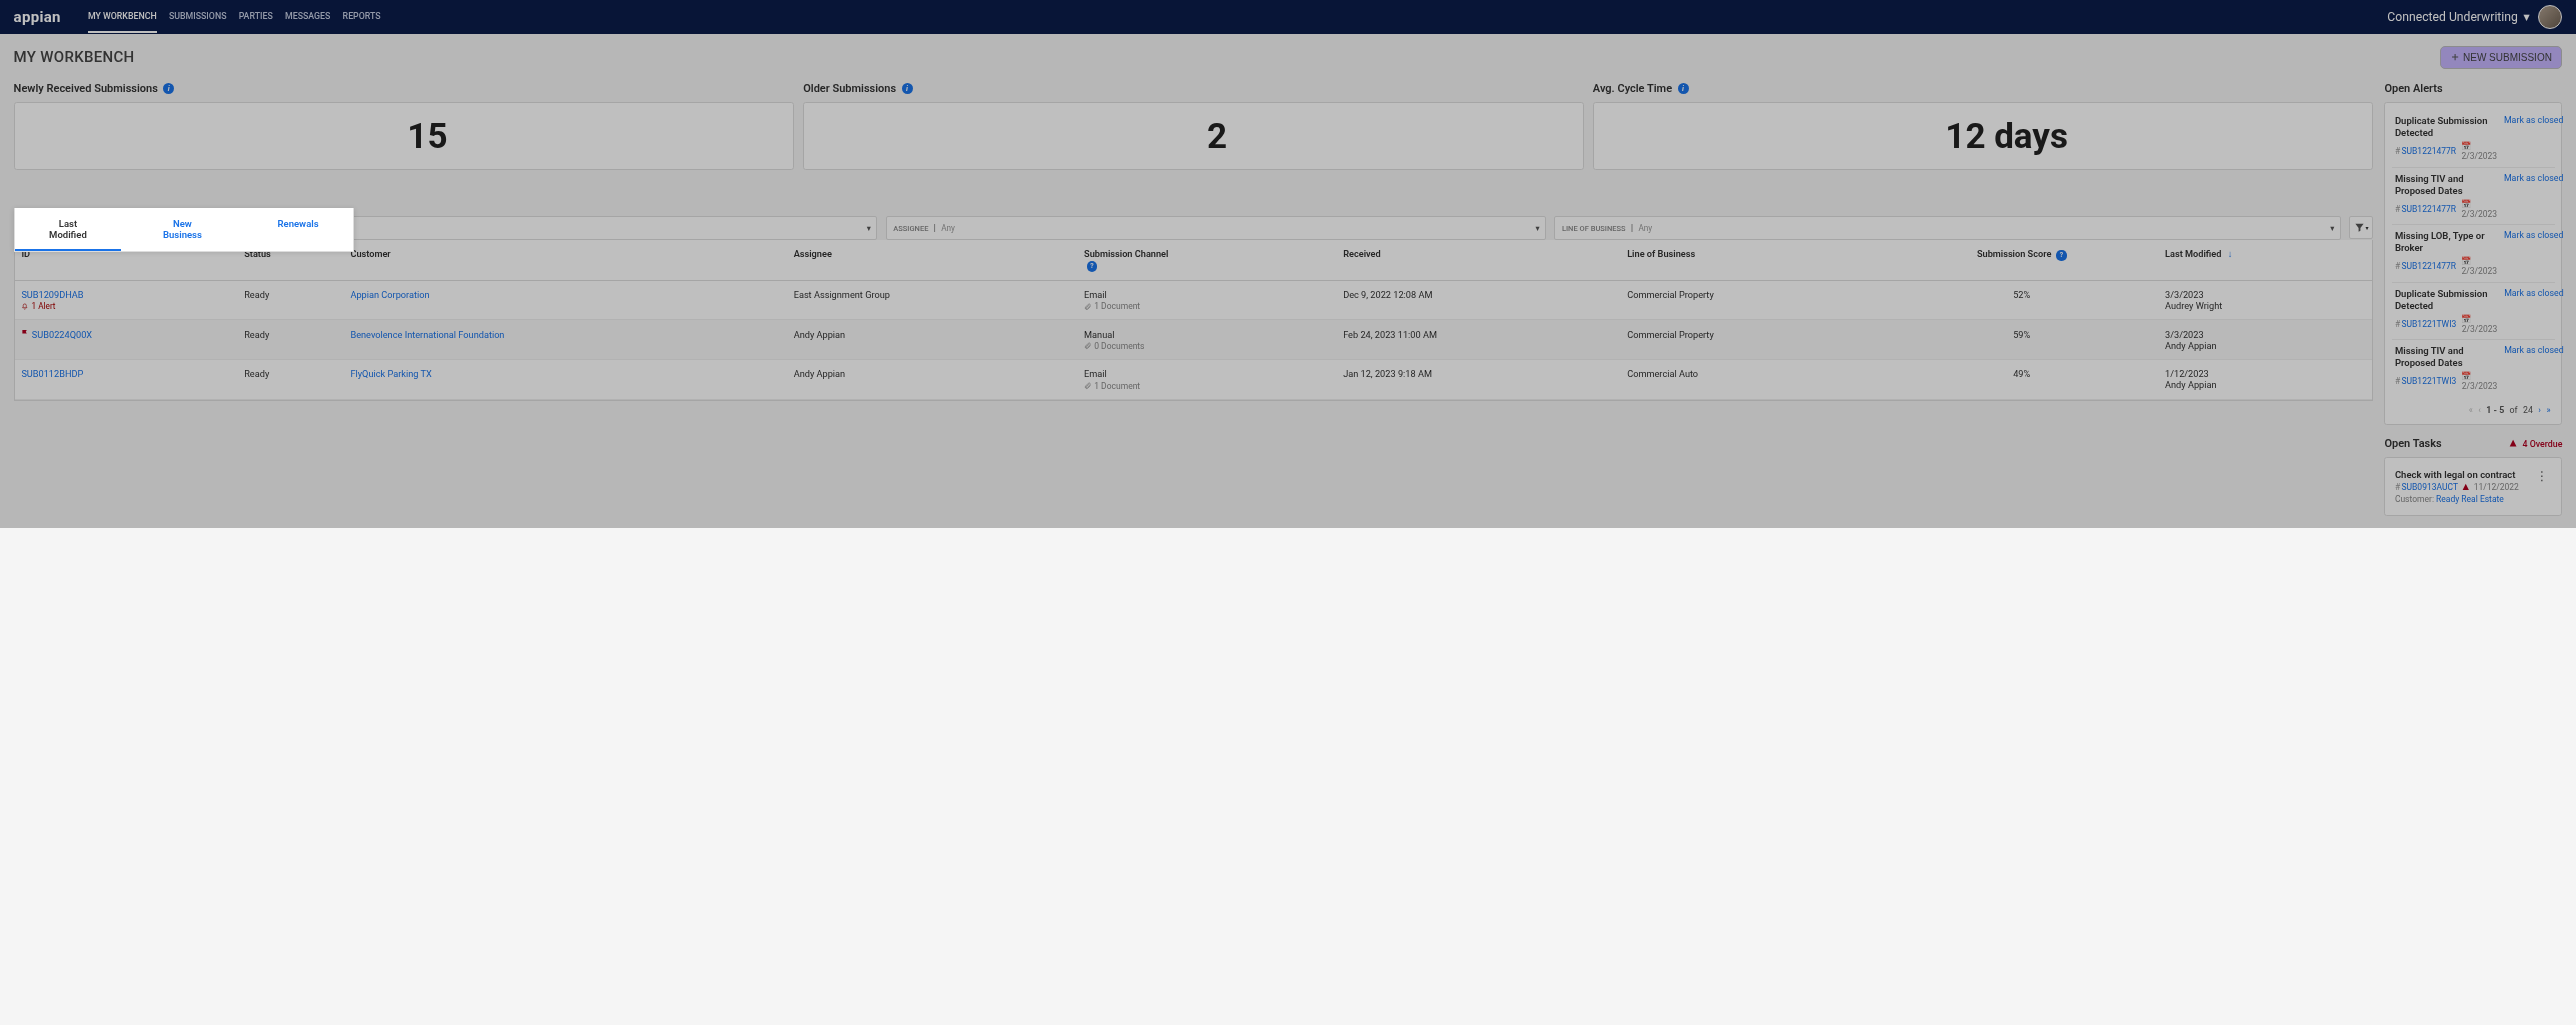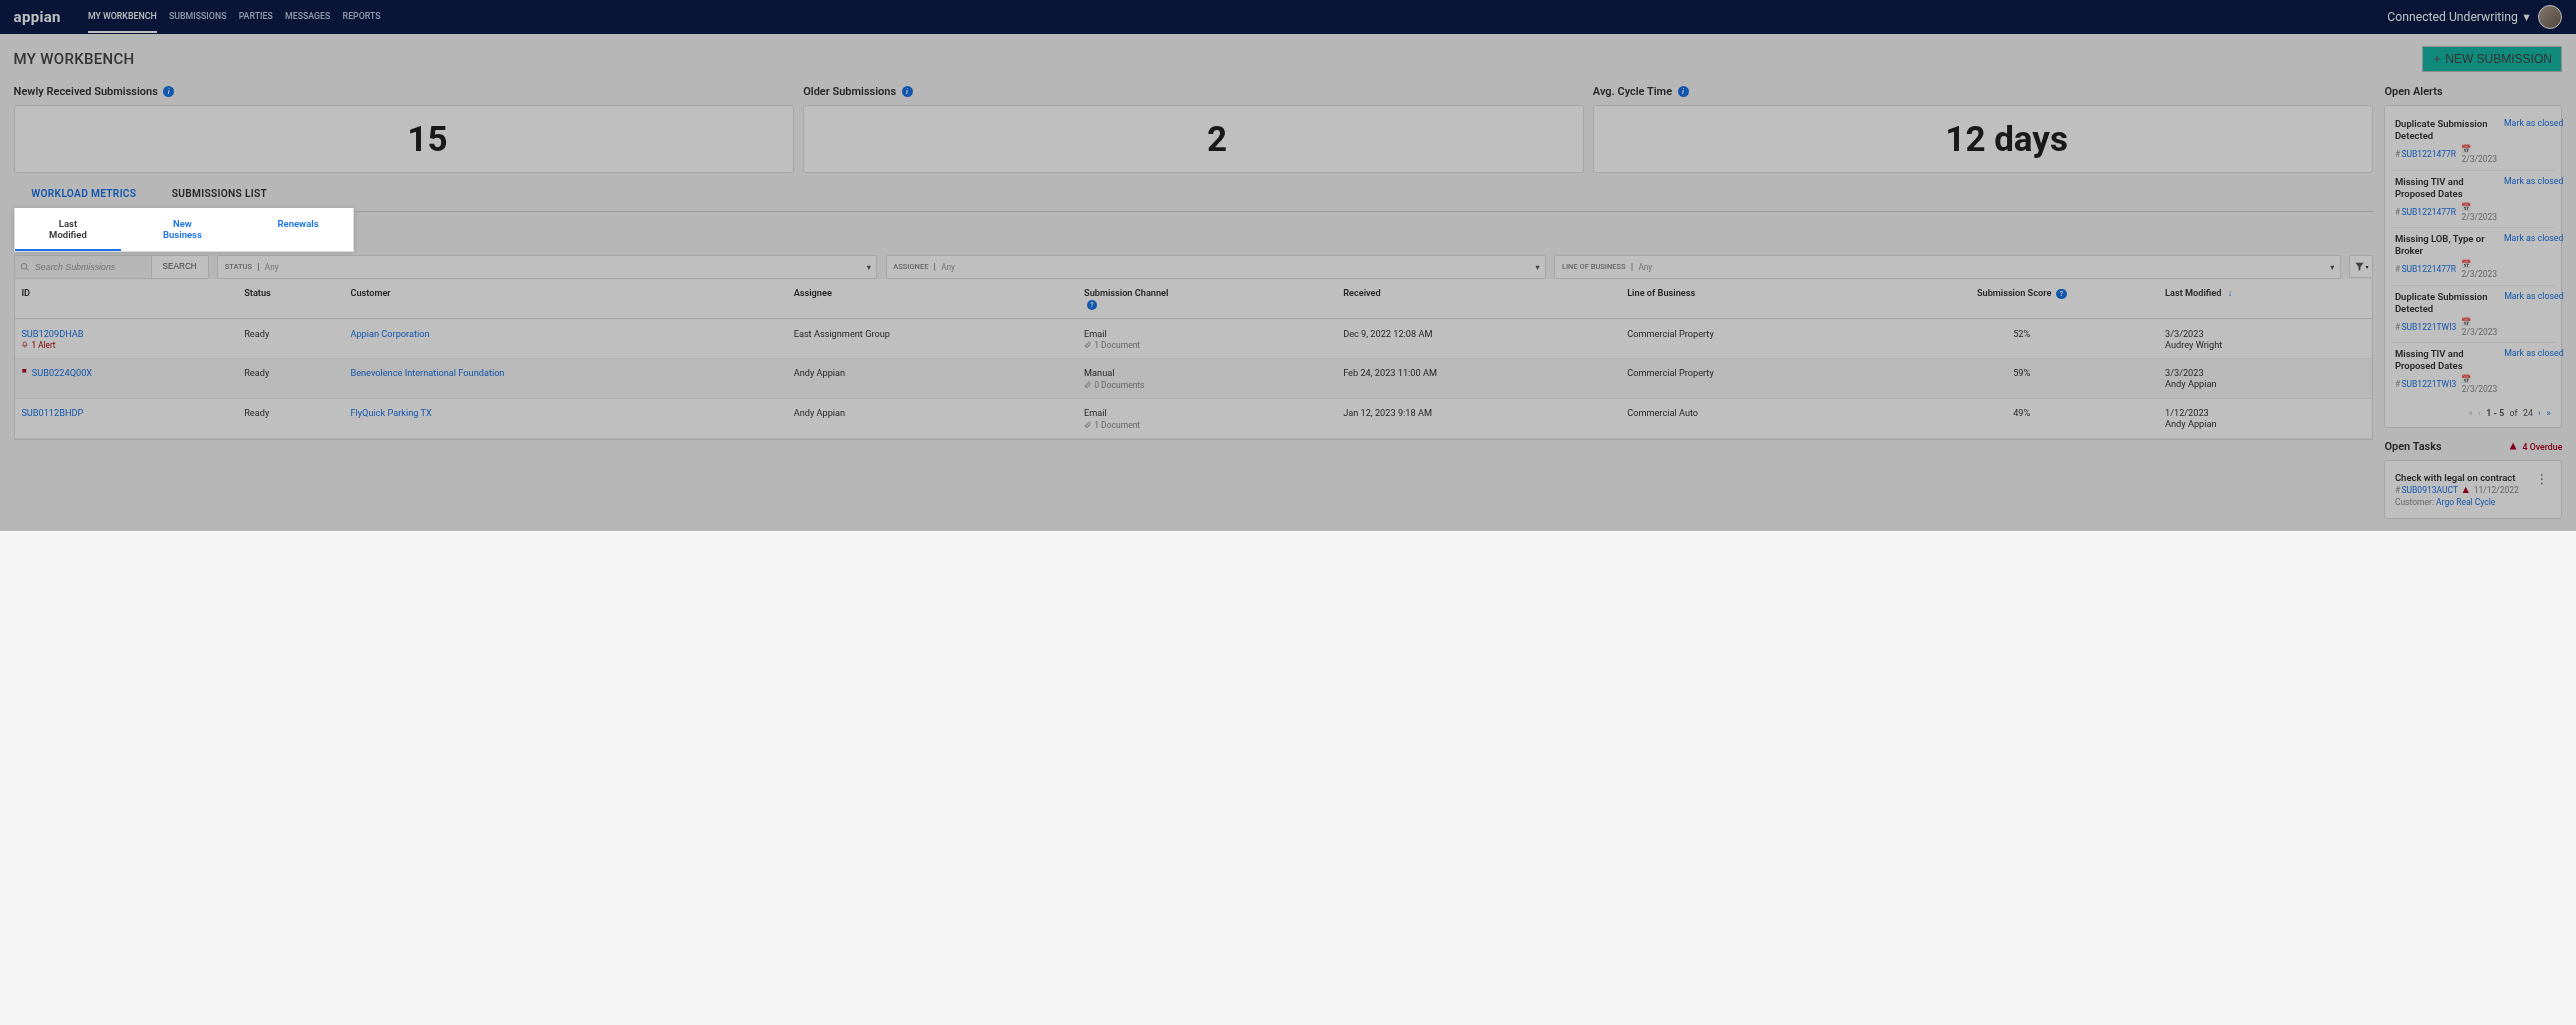--- a/index.html
+++ b/index.html
@@ -40,21 +40,21 @@
   .nav-item.active { color:#fff; border-bottom:2px solid #fff; }
   .topnav .right { display:flex; align-items:center; gap:8.2px; }
   .app-name { font-size:12.2px; font-weight:400; }
   .caret-down-icon { display:inline-block; margin-left:2.7px; }
   .avatar { width:24.5px; height:24.5px; border-radius:50%; background:linear-gradient(135deg,#b0a090,#6b5d50); border:1.4px solid #fff; }
 
   
   .page-area { padding:12.2px 13.6px; position:relative; }
   .page-header { display:flex; justify-content:space-between; align-items:center; margin-bottom:13.6px;}
   .page-title { font-size:15px; font-weight:500; color:#444; letter-spacing:0.3px;}
-  .btn-new { border:0.7px solid #bbb; background:#14b8a6; padding:4.8px 9.5px; border-radius:0; font-size:12px; font-weight:500; color:#444; display:flex; align-items:center; gap:4.1px; cursor:pointer;}
+  .btn-new { border:0.7px solid #bbb; background:#c4b5fd; padding:4.8px 9.5px; border-radius:5px; font-size:10px; font-weight:500; color:#444; display:flex; align-items:center; gap:4.1px; cursor:pointer;}
   .btn-new svg { width:8.2px; height:8.2px; }
 
   
   .main-grid { display:flex; gap:11px; align-items:flex-start;}
   .col-main { flex:1; min-width:0;}
   .col-side { width:178px; flex-shrink:0;}
 
   
   .kpi-row { display:flex; gap:9px; margin-bottom:2.7px; }
   .kpi { flex:1; }
@@ -208,24 +208,20 @@
             <div class="kpi-label">
               <span>Avg. Cycle Time</span>
               <span class="info-dot">i</span>
             </div>
             <div class="kpi-card">
               <div class="kpi-value">12 days</div>
             </div>
           </div>
         </div>
 
-        <div class="tabs1">
-          <div class="tab1">WORKLOAD METRICS</div>
-          <div class="tab1 active">SUBMISSIONS LIST</div>
-        </div>
 
         <div style="height:35px;"></div>
 
         <div class="filter-row-outer">
           <div class="left-filter-group">
             <div class="search-icon-pos">
               <svg viewBox="0 0 24 24" fill="none" stroke="#888" stroke-width="2">
                   <circle cx="10" cy="10" r="7"></circle>
                   <path d="M21 21l-6-6"></path>
                 </svg>
@@ -427,21 +423,21 @@
                 <div class="task-row">
                   <div style="flex:1;">
                     <div class="t-title">Check with legal on contract</div>
                     <div class="t-meta">
                       <span><span class="hash">#</span><span class="link">SUB0913AUCT</span></span>
                       <svg width="7.5" height="7.5" viewBox="0 0 24 24" fill="#b00020">
                         <path d="M12 2L2 22h20L12 2z"></path>
                       </svg>
                       <span>11/12/2022</span>
                     </div>
-                    <div class="t-cust"><span>Customer: </span><span class="link">Argo Real Cycle</span></div>
+                    <div class="t-cust"><span>Customer: </span><span class="link">Ready Real Estate</span></div>
                   </div>
                   <span class="kebab">⋮</span>
                 </div>
               </div>
             </div>
         </div>
       </div>
     </div>
   </div>
 </div>

